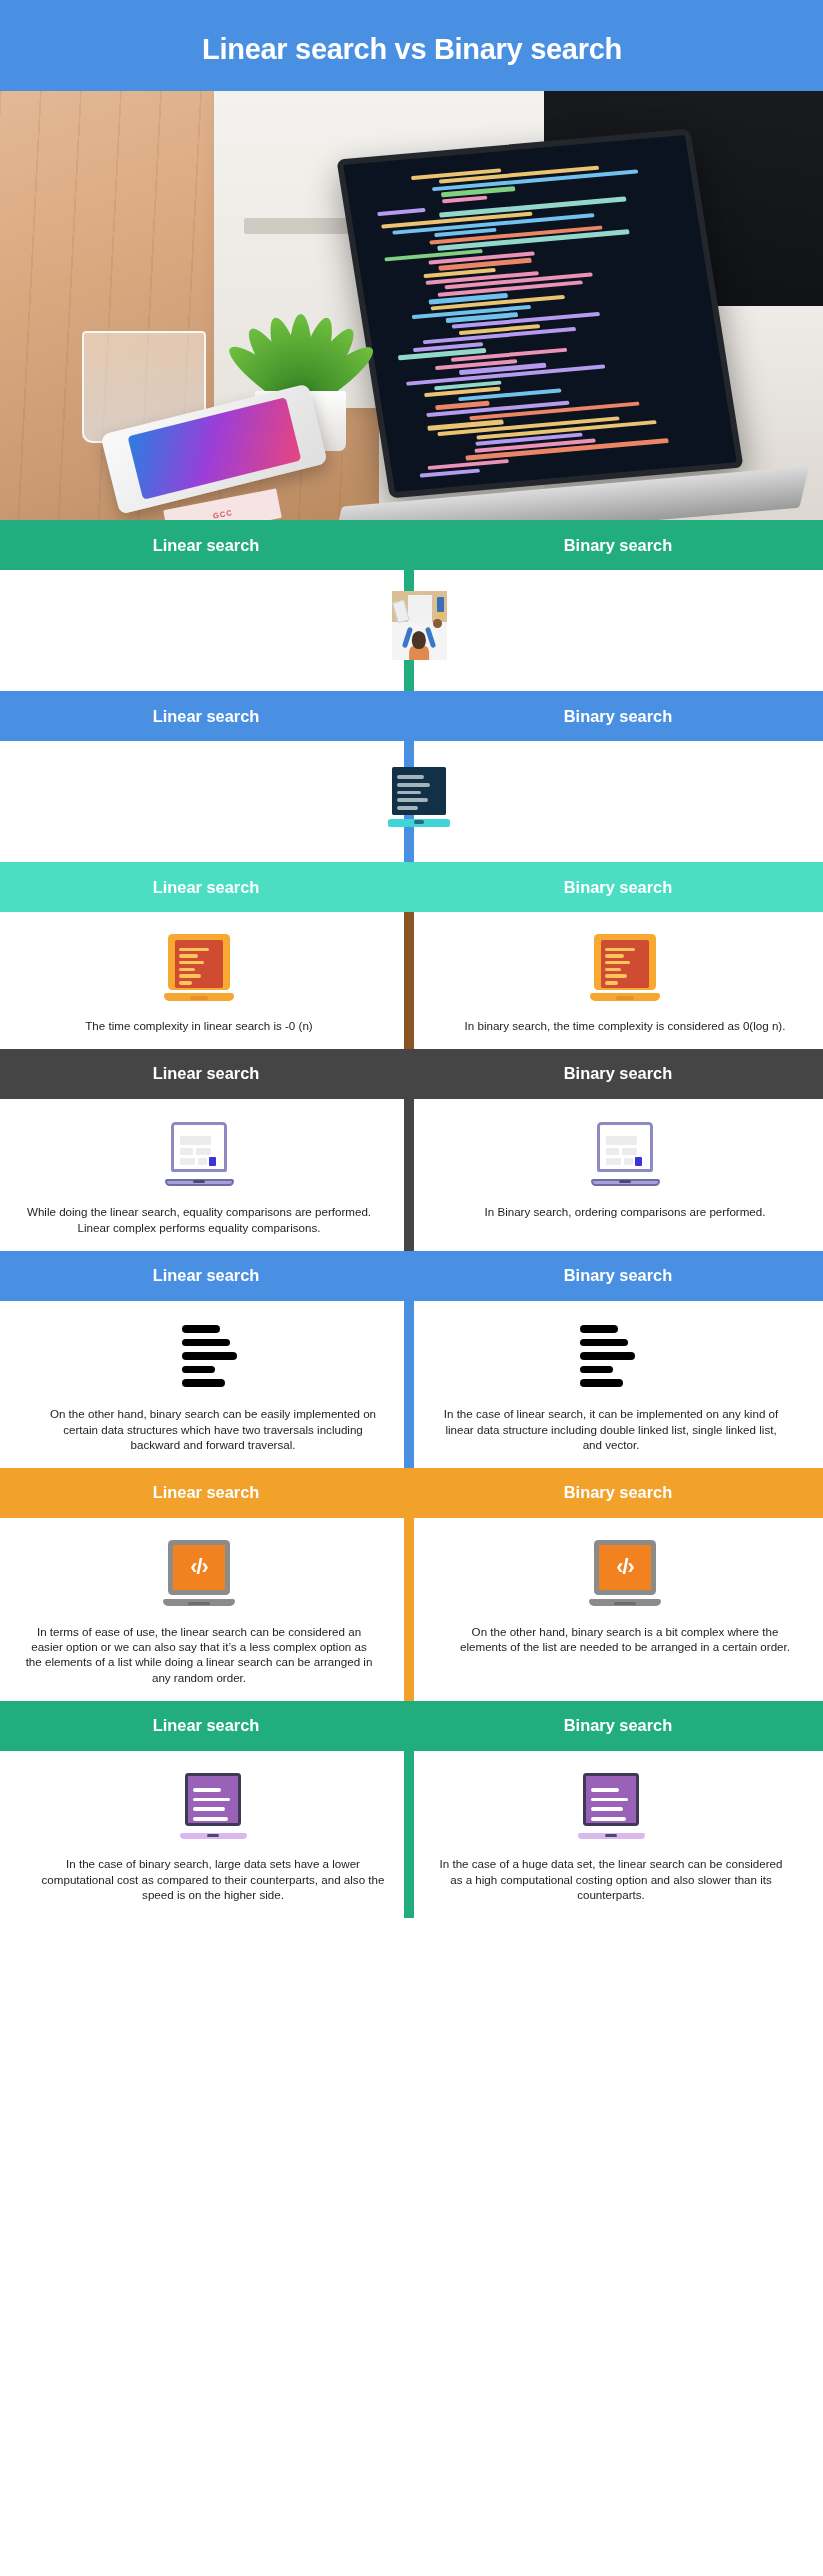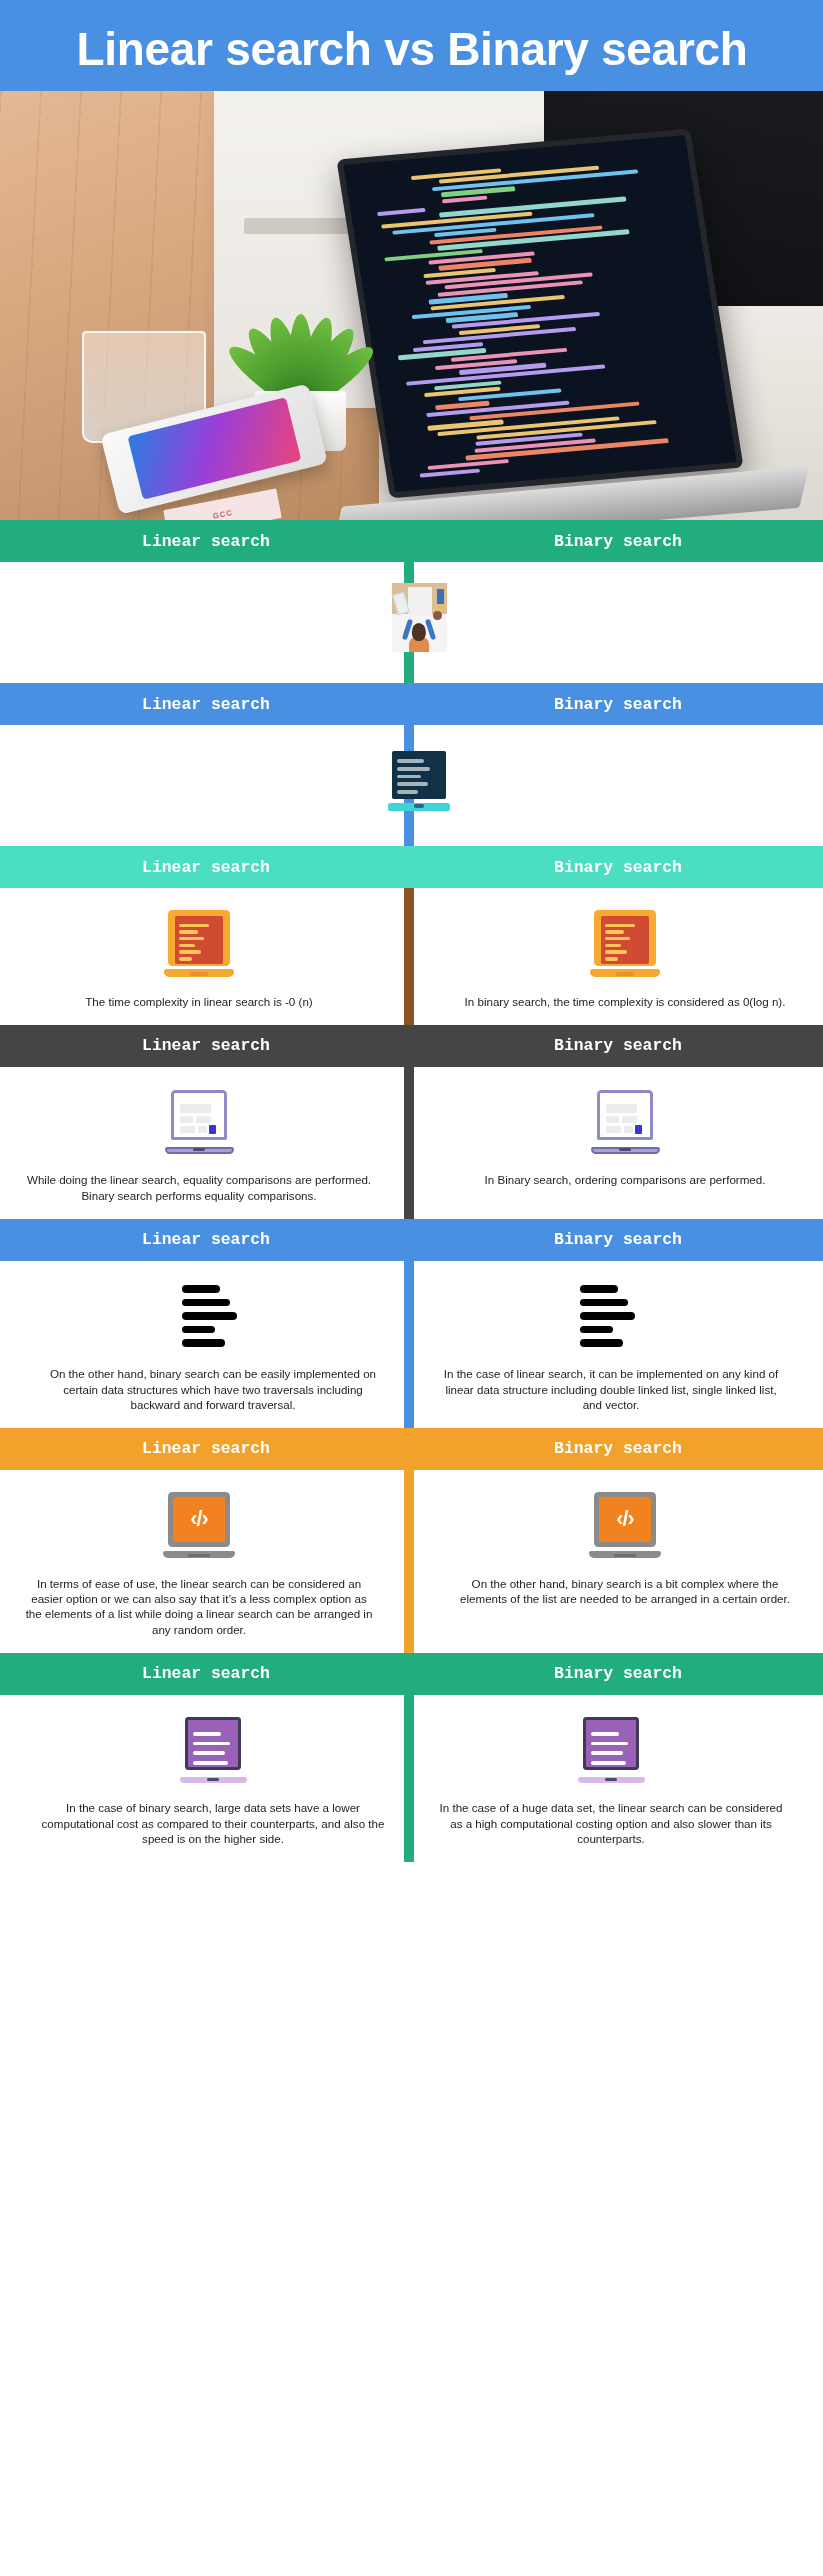--- a/index.html
+++ b/index.html
@@ -20,21 +20,21 @@
   
   .title-bar {
     height: 91px;
     background: #4a90e2;
     display: flex;
     align-items: center;
     justify-content: center;
   }
   .title-bar h1 {
     color: #ffffff;
-    font-size: 46px;
+    font-size: 29px;
     font-weight: bold;
     letter-spacing: -0.3px;
     text-align: center;
     margin-top: 7px;
   }
 
   
   .hero {
     height: 429px;
     position: relative;
@@ -173,22 +173,21 @@
     color: #d0605f;
     font-weight: bold;
     letter-spacing: 0.9px;
   }
 
   
   .section { position: relative; }
 
   .sec-head {
     display: flex;
-    height: 42px;
-    font-family: Liberation Mono, monospace;
+    height: 50px;
   }
   .sec-head .cell {
     flex: 1;
     display: flex;
     align-items: center;
     justify-content: center;
   }
   .sec-head .cell span {
     color: #ffffff;
     font-size: 16.4px;
@@ -569,21 +568,21 @@
                 <i class="blk" style="left:22%;top:22%;width:46%;height:13%"></i>
                 <i class="blk" style="left:22%;top:40%;width:20%;height:11%"></i>
                 <i class="blk" style="left:46%;top:40%;width:22%;height:11%"></i>
                 <i class="blk" style="left:22%;top:56%;width:22%;height:11%"></i>
                 <i class="blk" style="left:48%;top:56%;width:14%;height:11%"></i>
                 <i class="accent" style="left:65%;top:55%;width:10%;height:13%"></i>
                 <i class="base"></i>
                 <i class="pad"></i>
               </div>
             </div>
-            <p class="desc">While doing the linear search, equality comparisons are performed. Binary search performs equality comparisons.</p>
+            <p class="desc">While doing the linear search, equality comparisons are performed. Linear complex performs equality comparisons.</p>
           </div>
           <div class="cell right">
             <div class="icon-wrap">
               <div class="ico-purple">
                 <i class="screen"></i>
                 <i class="blk" style="left:22%;top:22%;width:46%;height:13%"></i>
                 <i class="blk" style="left:22%;top:40%;width:20%;height:11%"></i>
                 <i class="blk" style="left:46%;top:40%;width:22%;height:11%"></i>
                 <i class="blk" style="left:22%;top:56%;width:22%;height:11%"></i>
                 <i class="blk" style="left:48%;top:56%;width:14%;height:11%"></i>

